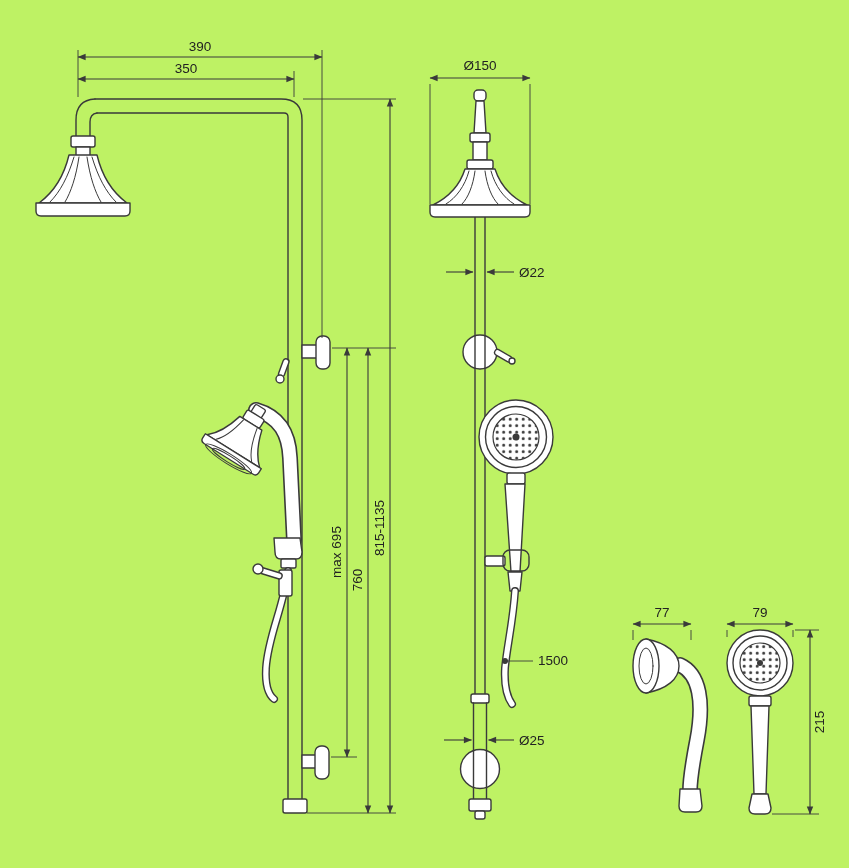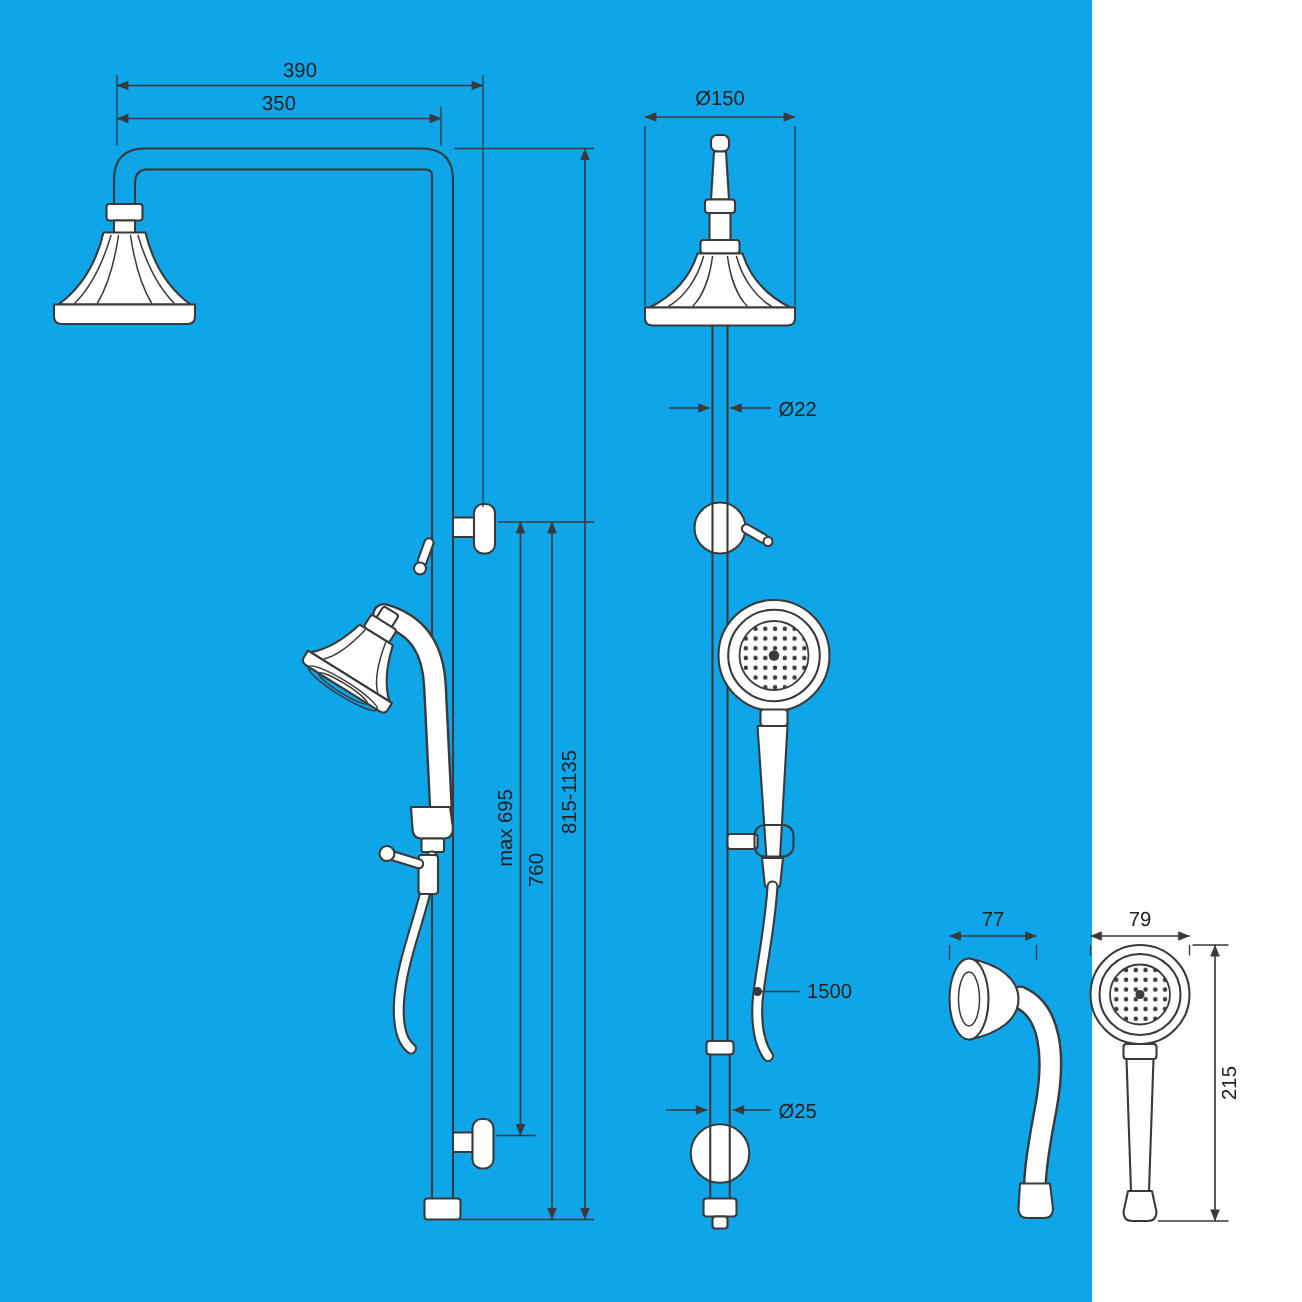--- a/index.html
+++ b/index.html
@@ -1,20 +1,20 @@
 <!DOCTYPE html>
 <html><head>
 <meta charset="utf-8">
 <style>
   html, body { margin: 0; padding: 0; background: #ffffff; }
   .canvas {
     position: relative;
-    width: 728px;
+    width: 849px;
     height: 868px;
-    background: #0ea5e9;
+    background: #bef264;
     font-family: "Liberation Sans", sans-serif;
   }
   svg { display: block; }
   .ln   { stroke: #3a3a3a; stroke-width: 1.4; fill: none; stroke-linecap: round; stroke-linejoin: round; }
   .thin { stroke: #3a3a3a; stroke-width: 1;   fill: none; stroke-linecap: round; stroke-linejoin: round; }
   .ol   { stroke: #3a3a3a; stroke-width: 1.4; fill: #ffffff; stroke-linejoin: round; }
   .dk   { fill: #3a3a3a; stroke: none; }
   .dim  { stroke: #3a3a3a; stroke-width: 1.1; fill: none; }
   .ext  { stroke: #3a3a3a; stroke-width: 0.9; fill: none; }
   .grip-outer { stroke: #3a3a3a; stroke-width: 16; fill: none; stroke-linecap: round; }

